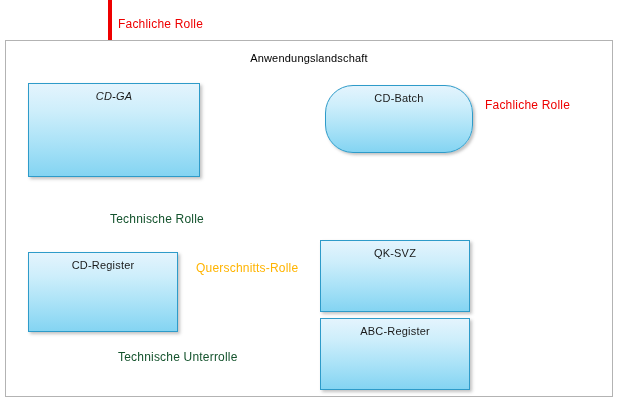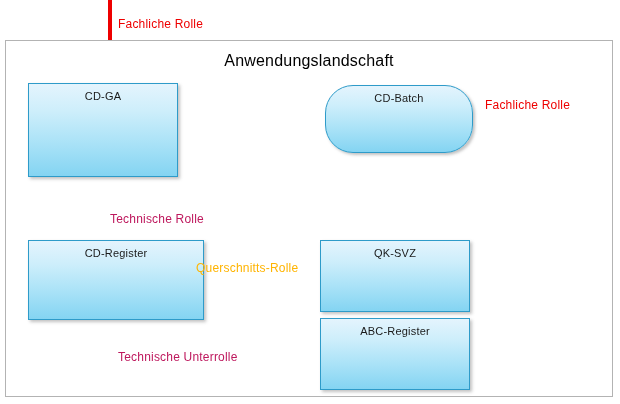--- a/index.html
+++ b/index.html
@@ -37,55 +37,55 @@
     border: 1px solid #b3b3b3;
     background: #ffffff;
     box-sizing: border-box;
   }
   .landscape-title {
     position: absolute;
     left: 0;
     top: 11px;
     width: 100%;
     text-align: center;
-    font-size: 16px;
+    font-size: 11px;
     color: #000000;
     letter-spacing: 0.2px;
   }
   .app-box {
     position: absolute;
     box-sizing: border-box;
     border: 1px solid #2e9bc9;
     background: linear-gradient(to bottom, #e4f4fd 0%, #cdeefb 30%, #a9e2f7 65%, #84d4f2 100%);
     box-shadow: 2px 2px 3px rgba(120,120,120,0.45);
   }
   .app-box .caption {
     position: absolute;
     left: 0;
     top: 6px;
     width: 100%;
     text-align: center;
     font-size: 11px;
     color: #1a1a1a;
     letter-spacing: 0.2px;
   }
-  #box-cd-ga      { left: 28px;  top: 83px;  width: 150px; height: 94px; }
+  #box-cd-ga      { left: 28px;  top: 83px;  width: 172px; height: 94px; font-style: italic; }
   #box-cd-batch   { left: 325px; top: 85px;  width: 148px; height: 68px; border-radius: 28px; }
-  #box-cd-register{ left: 28px;  top: 240px; width: 176px; height: 80px; }
+  #box-cd-register{ left: 28px;  top: 252px; width: 150px; height: 80px; }
   #box-qk-svz     { left: 320px; top: 240px; width: 150px; height: 72px; padding-left: 34px; }
   #box-abc-register{left: 320px; top: 318px; width: 150px; height: 72px; padding-left: 48px; }
 
   .edge-label {
     position: absolute;
     font-size: 12px;
     white-space: nowrap;
     letter-spacing: 0.2px;
   }
   .lbl-red    { color: #ee0000; }
-  .lbl-blue   { color: #be185d; }
+  .lbl-blue   { color: #14532d; }
   .lbl-orange { color: #ffb400; }
 
   #lbl-fachliche-rolle-top   { left: 118px; top: 17px;  }
   #lbl-fachliche-rolle-right { left: 485px; top: 98px;  }
   #lbl-technische-rolle      { left: 110px; top: 212px; }
   #lbl-querschnitts-rolle    { left: 196px; top: 261px; }
   #lbl-technische-unterrolle { left: 118px; top: 350px; }
 </style>
 </head>
 <body>

